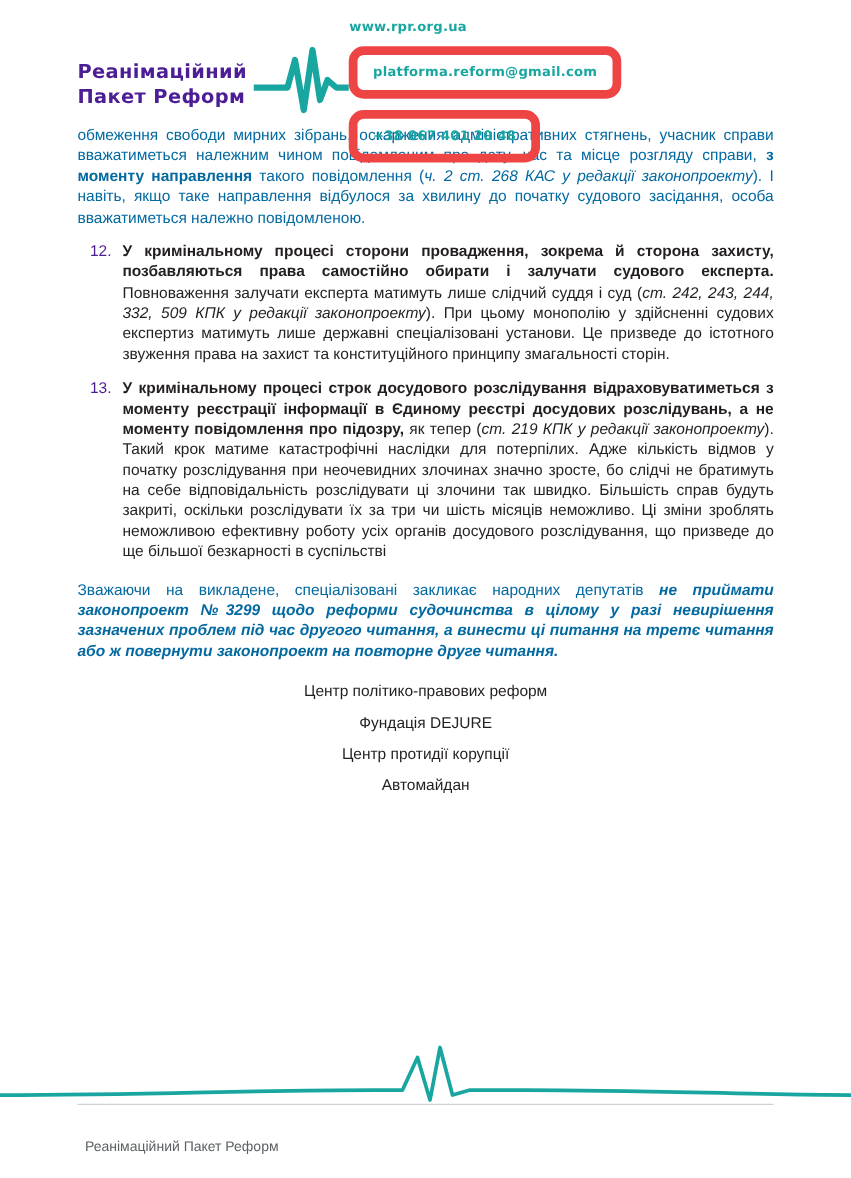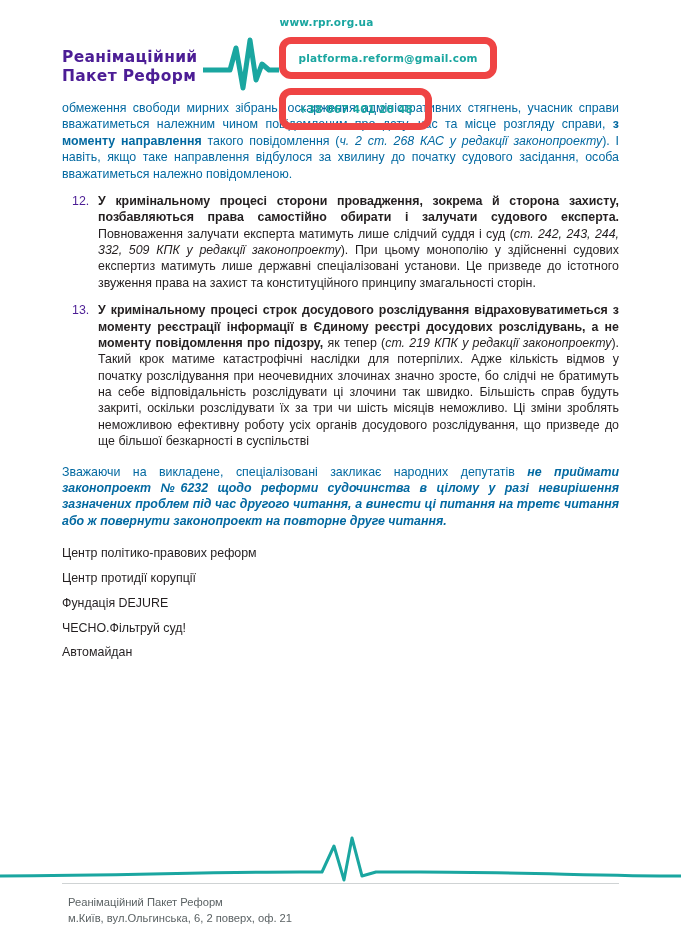--- a/index.html
+++ b/index.html
@@ -96,21 +96,21 @@
     font-size: 12.4px;
     line-height: 1.32;
     text-align: justify;
     color: #231f20;
   }
   b { font-weight: bold; }
   i { font-style: italic; }
 
   .signatures {
     padding: 4px 62px 0 62px;
-    text-align: left;
+    text-align: center;
   }
   .signatures div {
     font-size: 12.4px;
     line-height: 1.52;
     margin-bottom: 6px;
     color: #231f20;
   }
 
   
   .footer {
@@ -171,35 +171,33 @@
   <div class="numbered">
     <div class="num">12.</div>
     <div class="txt"><b>У кримінальному процесі сторони провадження, зокрема й сторона захисту, позбавляються права самостійно обирати і залучати судового експерта.</b><span> Повноваження залучати експерта матимуть лише слідчий суддя і суд (</span><i>ст. 242, 243, 244, 332, 509 КПК у редакції законопроекту</i><span>). При цьому монополію у здійсненні судових експертиз матимуть лише державні спеціалізовані установи. Це призведе до істотного звуження права на захист та конституційного принципу змагальності сторін.</span></div>
   </div>
 
   <div class="numbered">
     <div class="num">13.</div>
     <div class="txt"><b>У кримінальному процесі строк досудового розслідування відраховуватиметься з моменту реєстрації інформації в Єдиному реєстрі досудових розслідувань, а не моменту повідомлення про підозру,</b><span> як тепер (</span><i>ст. 219 КПК у редакції законопроекту</i><span>). Такий крок матиме катастрофічні наслідки для потерпілих. Адже кількість відмов у початку розслідування при неочевидних злочинах значно зросте, бо слідчі не братимуть на себе відповідальність розслідувати ці злочини так швидко. Більшість справ будуть закриті, оскільки розслідувати їх за три чи шість місяців неможливо. Ці зміни зроблять неможливою ефективну роботу усіх органів досудового розслідування, що призведе до ще більшої безкарності в суспільстві</span></div>
   </div>
 
-  <p class="body-par" style="margin-top:14px;"><span>Зважаючи на викладене, спеціалізовані закликає народних депутатів </span><b><i>не приймати законопроект №6232 щодо реформи судочинства в цілому у разі невирішення зазначених проблем під час другого читання, а винести ці питання на третє читання або ж повернути законопроект на повторне друге читання.</i></b></p>
+  <p class="body-par" style="margin-top:14px;"><span>Зважаючи на викладене, спеціалізовані закликає народних депутатів </span><b><i>не приймати законопроект №3299 щодо реформи судочинства в цілому у разі невирішення зазначених проблем під час другого читання, а винести ці питання на третє читання або ж повернути законопроект на повторне друге читання.</i></b></p>
 </div>
 
 <div class="signatures">
   <div>Центр політико-правових реформ</div>
+  <div>Фундація DEJURE</div>
   <div>Центр протидії корупції</div>
-  <div>Фундація DEJURE</div>
-  <div>ЧЕСНО.Фільтруй суд!</div>
   <div>Автомайдан</div>
 </div>
 
 <div class="footer">
   <div class="footer-wave">
     <svg width="681" height="46" viewBox="0 0 681 46" preserveAspectRatio="none">
       <path d="M0,40 C120,40 200,36 300,36 L322,36 L334,10 L344,44 L352,2 L362,40 L376,36 L420,36 C520,36 600,40 681,40" fill="none" stroke="#1aa6a0" stroke-width="3" stroke-linejoin="round" stroke-linecap="round"></path>
     </svg>
   </div>
   <div class="footer-rule"></div>
   <div class="footer-text">
     <div>Реанімаційний Пакет Реформ</div>
-    <div>м.Київ, вул.Ольгинська, 6, 2 поверх, оф. 21</div>
   </div>
 </div>
 
 </body></html>

